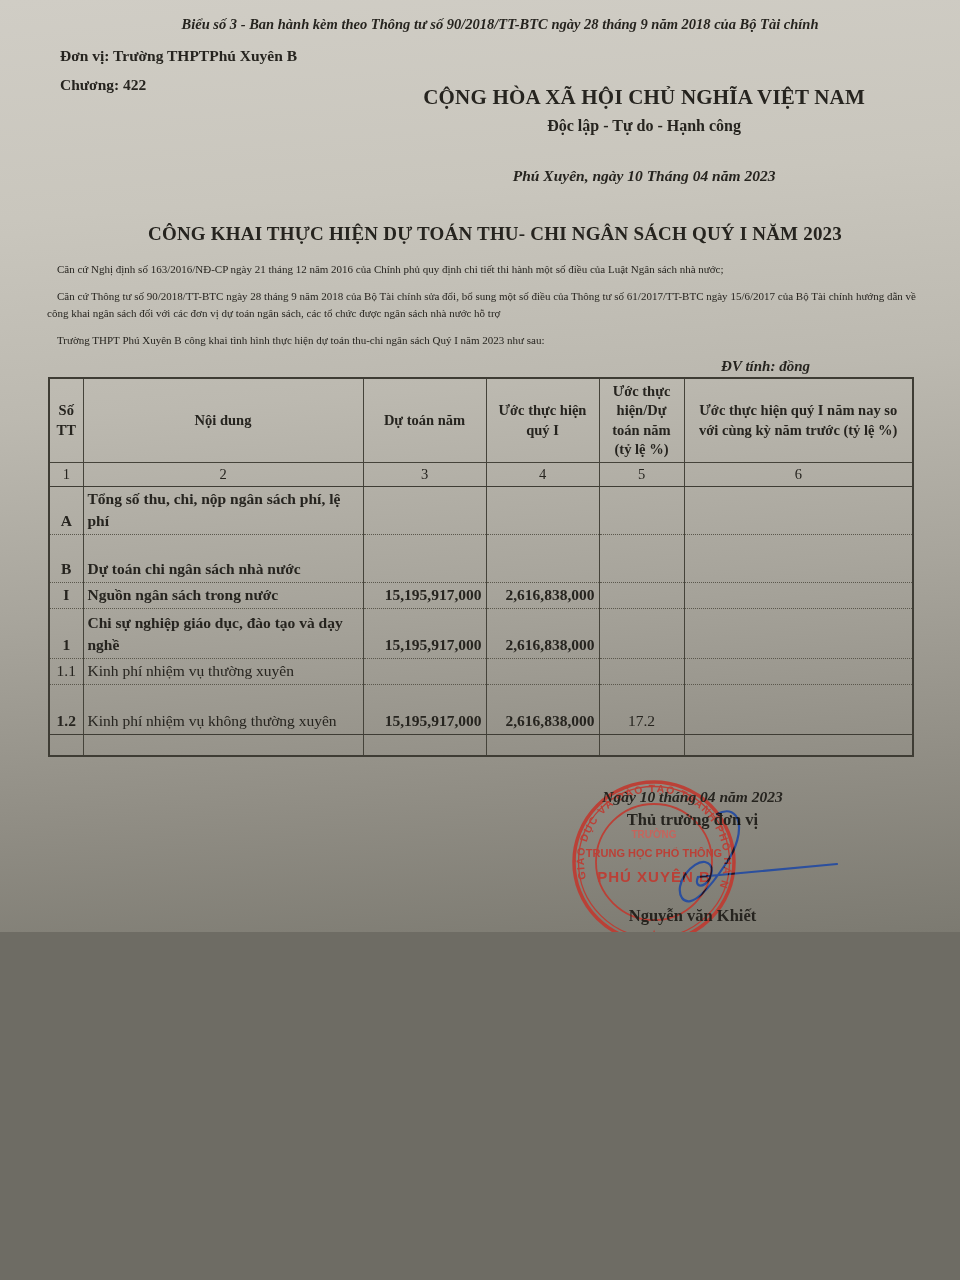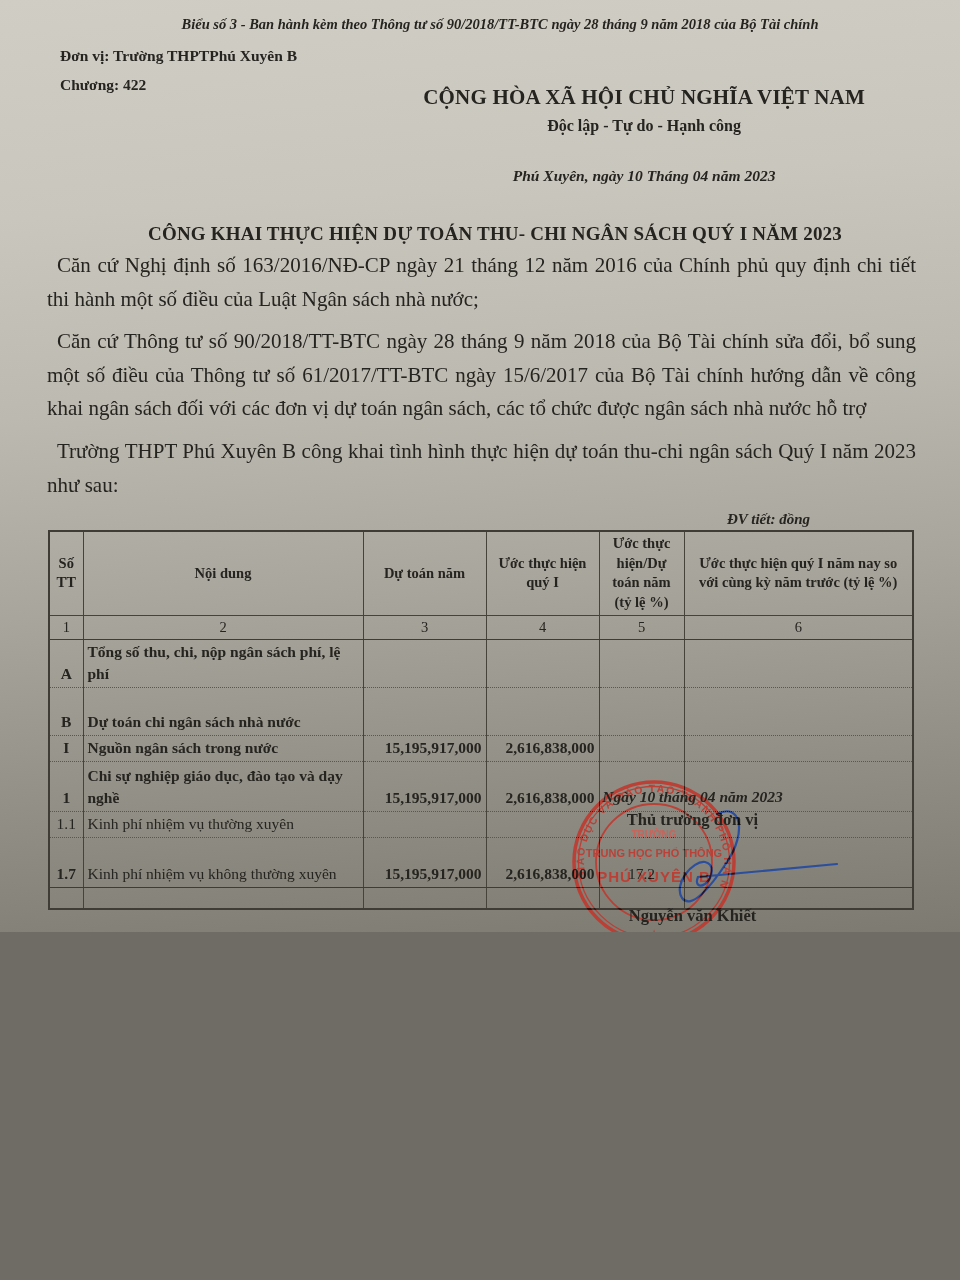--- a/index.html
+++ b/index.html
@@ -10,21 +10,21 @@
   }
   .content{position:absolute;inset:0;filter:blur(0.3px);}
   .form-note{padding-top:16px;text-align:center;font-style:italic;font-weight:bold;font-size:14.5px;padding-left:60px;padding-right:20px;}
   .hdr{display:flex;justify-content:space-between;margin:8px 95px 0 60px;}
   .hdr-left{font-weight:bold;font-size:15.5px;line-height:1.9;white-space:nowrap;}
   .hdr-right{text-align:center;font-weight:bold;}
   .motto1{font-size:21px;letter-spacing:.2px;margin-top:44px;}
   .motto2{font-size:16px;margin-top:7px;}
   .place-date{font-style:italic;font-weight:bold;font-size:15.5px;margin-top:32px;}
   .title{margin-top:38px;text-align:center;font-weight:bold;font-size:19px;padding-left:30px;letter-spacing:.2px;}
-  .paras{margin:4px 44px 0 47px;font-size:21px;line-height:1.6;text-align:justify;}
+  .paras{margin:16px 44px 0 47px;font-size:11px;line-height:1.6;text-align:justify;}
   .paras p{margin:0 0 9px 0;text-indent:10px;}
   .unit-note{text-align:right;margin:0 150px 2px 0;font-style:italic;font-weight:bold;font-size:15px;}
   table.main{border-collapse:collapse;table-layout:fixed;width:864px;margin-left:48px;border:2px solid #3e3c34;}
   table.main th,table.main td{border-left:1px solid #45433a;border-right:1px solid #45433a;padding:1px 4px;overflow:hidden;}
   thead th{border-bottom:1px solid #45433a;font-weight:bold;font-size:14.5px;text-align:center;vertical-align:middle;line-height:1.35;}
   tr.num-row td{border-bottom:1.5px solid #3e3c34;border-top:1px solid #45433a;text-align:center;font-size:14.5px;font-weight:normal;}
   tbody td{font-size:15.5px;vertical-align:bottom;line-height:1.45;}
   tr.dot td{border-bottom:1px dotted #5a574c;}
   tr.sol td{border-bottom:1.5px solid #3e3c34;}
   td.stt{text-align:center;font-weight:bold;padding-bottom:4px;}
@@ -62,21 +62,21 @@
     </div>
 
     <div class="title">CÔNG KHAI THỰC HIỆN DỰ TOÁN THU- CHI NGÂN SÁCH QUÝ I NĂM 2023</div>
 
     <div class="paras">
       <p>Căn cứ Nghị định số 163/2016/NĐ-CP ngày 21 tháng 12 năm 2016 của Chính phủ quy định chi tiết thi hành một số điều của Luật Ngân sách nhà nước;</p>
       <p>Căn cứ Thông tư số 90/2018/TT-BTC ngày 28 tháng 9 năm 2018 của Bộ Tài chính sửa đổi, bổ sung một số điều của Thông tư số 61/2017/TT-BTC ngày 15/6/2017 của Bộ Tài chính hướng dẫn về công khai ngân sách đối với các đơn vị dự toán ngân sách, các tổ chức được ngân sách nhà nước hỗ trợ</p>
       <p>Trường THPT Phú Xuyên B công khai tình hình thực hiện dự toán thu-chi ngân sách Quý I năm 2023 như sau:</p>
     </div>
 
-    <div class="unit-note">ĐV tiết: đồng</div>
+    <div class="unit-note">ĐV tính: đồng</div>
 
     <table class="main">
       <colgroup>
         <col style="width:34px">
           <col style="width:280px">
           <col style="width:123px">
         <col style="width:113px">
           <col style="width:85px">
           <col style="width:229px">
       </colgroup>
@@ -133,21 +133,21 @@
         </tr>
         <tr class="dot" style="height:26px">
           <td class="stt norm">1.1</td>
           <td class="cnt norm">Kinh phí nhiệm vụ thường xuyên</td>
           <td class="val"></td>
           <td class="val"></td>
           <td class="ratio"></td>
           <td class="ratio"></td>
         </tr>
         <tr class="sol" style="height:50px">
-          <td class="stt">1.7</td>
+          <td class="stt">1.2</td>
           <td class="cnt norm">Kinh phí nhiệm vụ không thường xuyên</td>
           <td class="val">15,195,917,000</td>
           <td class="val">2,616,838,000</td>
           <td class="ratio">17.2</td>
           <td class="ratio"></td>
         </tr>
         <tr style="height:22px">
           <td class="stt"></td>
           <td class="cnt"></td>
           <td class="val"></td>

